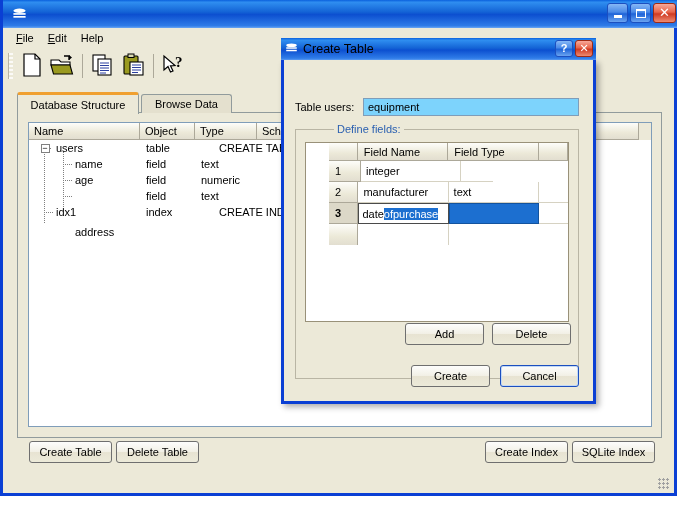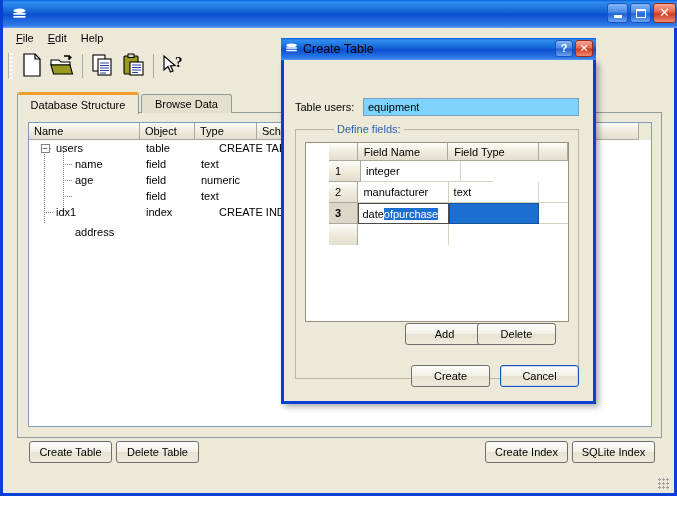--- a/index.html
+++ b/index.html
@@ -436,17 +436,17 @@
 
     <div class="grow" style="height:21px;">
       <div class="gnum" style="width:32px;border-bottom:none;"></div>
       <div class="gcell" style="width:100px;border-right:1px solid #d6d2c2;border-bottom:none;"></div>
       <div class="gcell" style="width:100px;border:none;"></div>
       <div class="gcell" style="width:32px;border:none;"></div>
     </div>
   </div>
 
   <div class="xpbtn" style="left:121px;top:263px;width:79px;">Add</div>
-  <div class="xpbtn" style="left:193px;top:263px;width:79px;">Delete</div>
+  <div class="xpbtn" style="left:208px;top:263px;width:79px;">Delete</div>
 
   <div class="xpbtn" style="left:127px;top:305px;width:79px;">Create</div>
   <div class="xpbtn btn-default" style="left:216px;top:305px;width:79px;">Cancel</div>
 </div>
 
 </body></html>

